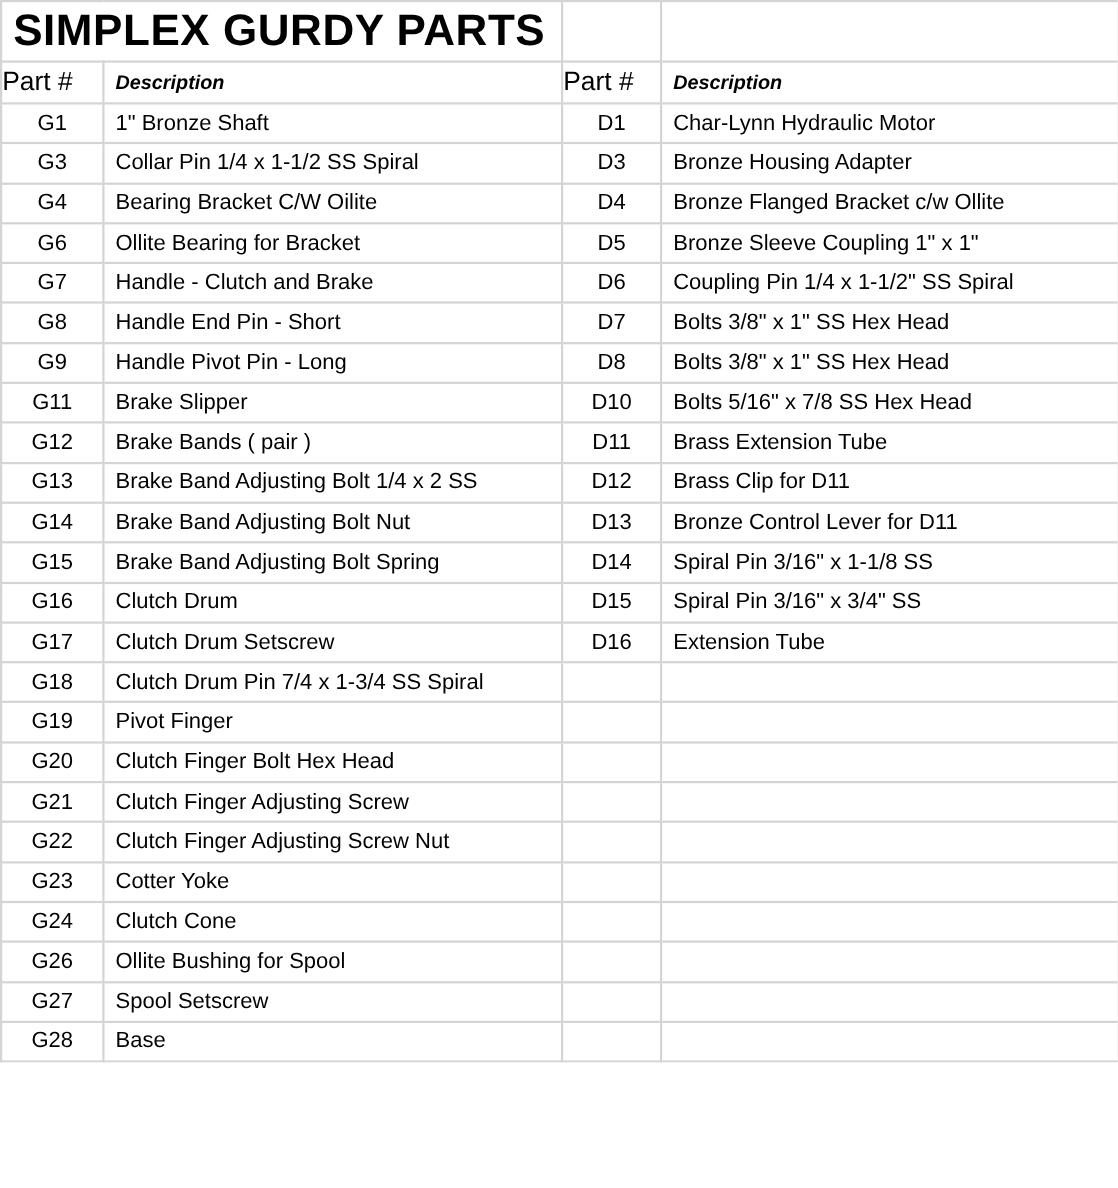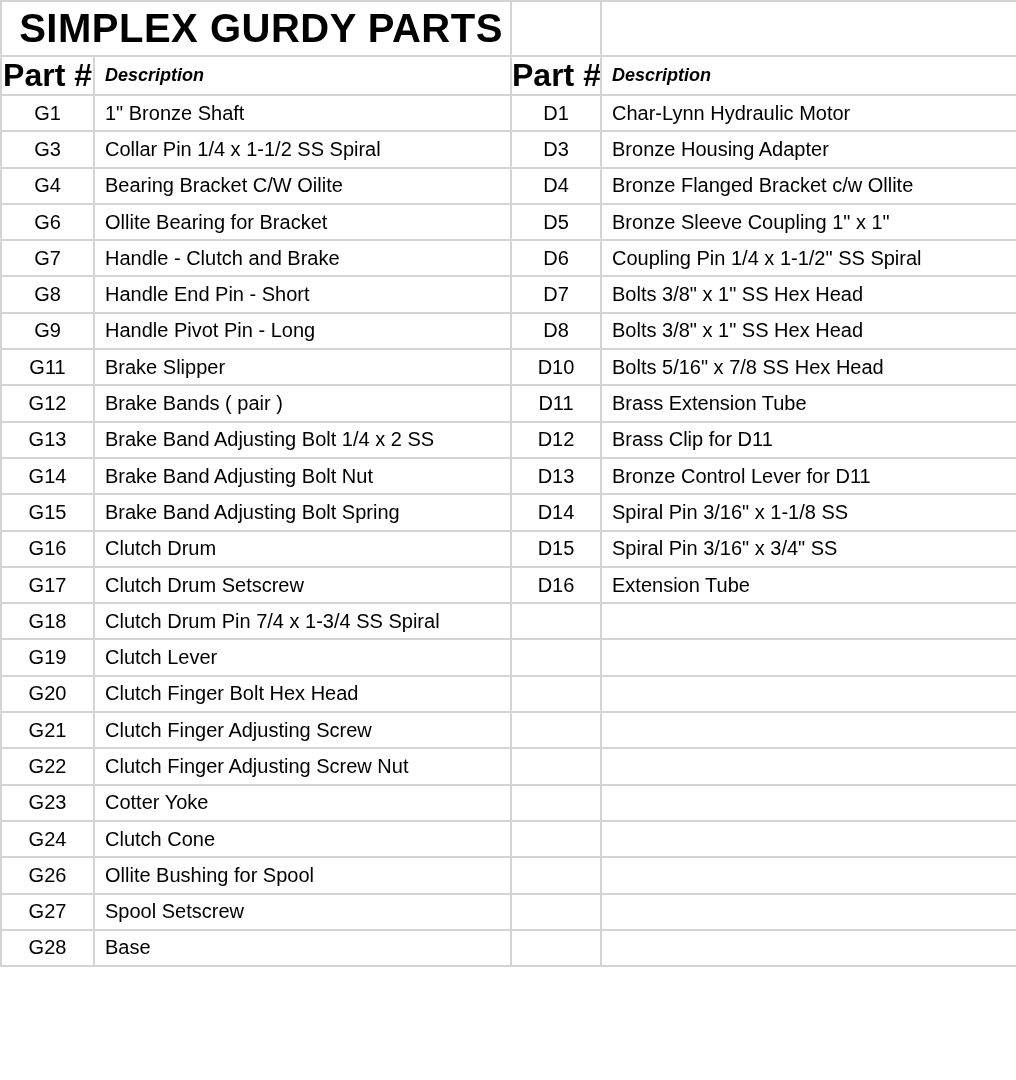--- a/index.html
+++ b/index.html
@@ -24,31 +24,30 @@
     overflow: hidden;
     white-space: nowrap;
     background: #ffffff;
   }
   tr.title-row {
     height: 55px;
   }
   .title-cell {
     font-size: 40px;
     font-weight: bold;
-    text-align: center;
+    text-align: left;
     padding-left: 10px !important;
     letter-spacing: 0.5px;
   }
   tr.header-row {
     height: 38px;
   }
   .header-part {
-    font-size: 32px;
-    font-weight: bold;
-    text-align: center;
+    font-size: 24px;
+    font-weight: normal;
   }
   .header-desc {
     font-size: 18px;
     font-weight: bold;
     text-align: left;
     padding-left: 10px !important;
     font-style: italic;
   }
   tbody tr.data-row {
     height: 36.3px;
@@ -175,21 +174,21 @@
         <td class="desc">Extension Tube</td>
       </tr>
       <tr class="data-row">
         <td class="part">G18</td>
         <td class="desc">Clutch Drum Pin 7/4 x 1-3/4 SS Spiral</td>
         <td class="part"></td>
         <td class="desc"></td>
       </tr>
       <tr class="data-row">
         <td class="part">G19</td>
-        <td class="desc">Clutch Lever</td>
+        <td class="desc">Pivot Finger</td>
         <td class="part"></td>
         <td class="desc"></td>
       </tr>
       <tr class="data-row">
         <td class="part">G20</td>
         <td class="desc">Clutch Finger Bolt Hex Head</td>
         <td class="part"></td>
         <td class="desc"></td>
       </tr>
       <tr class="data-row">

